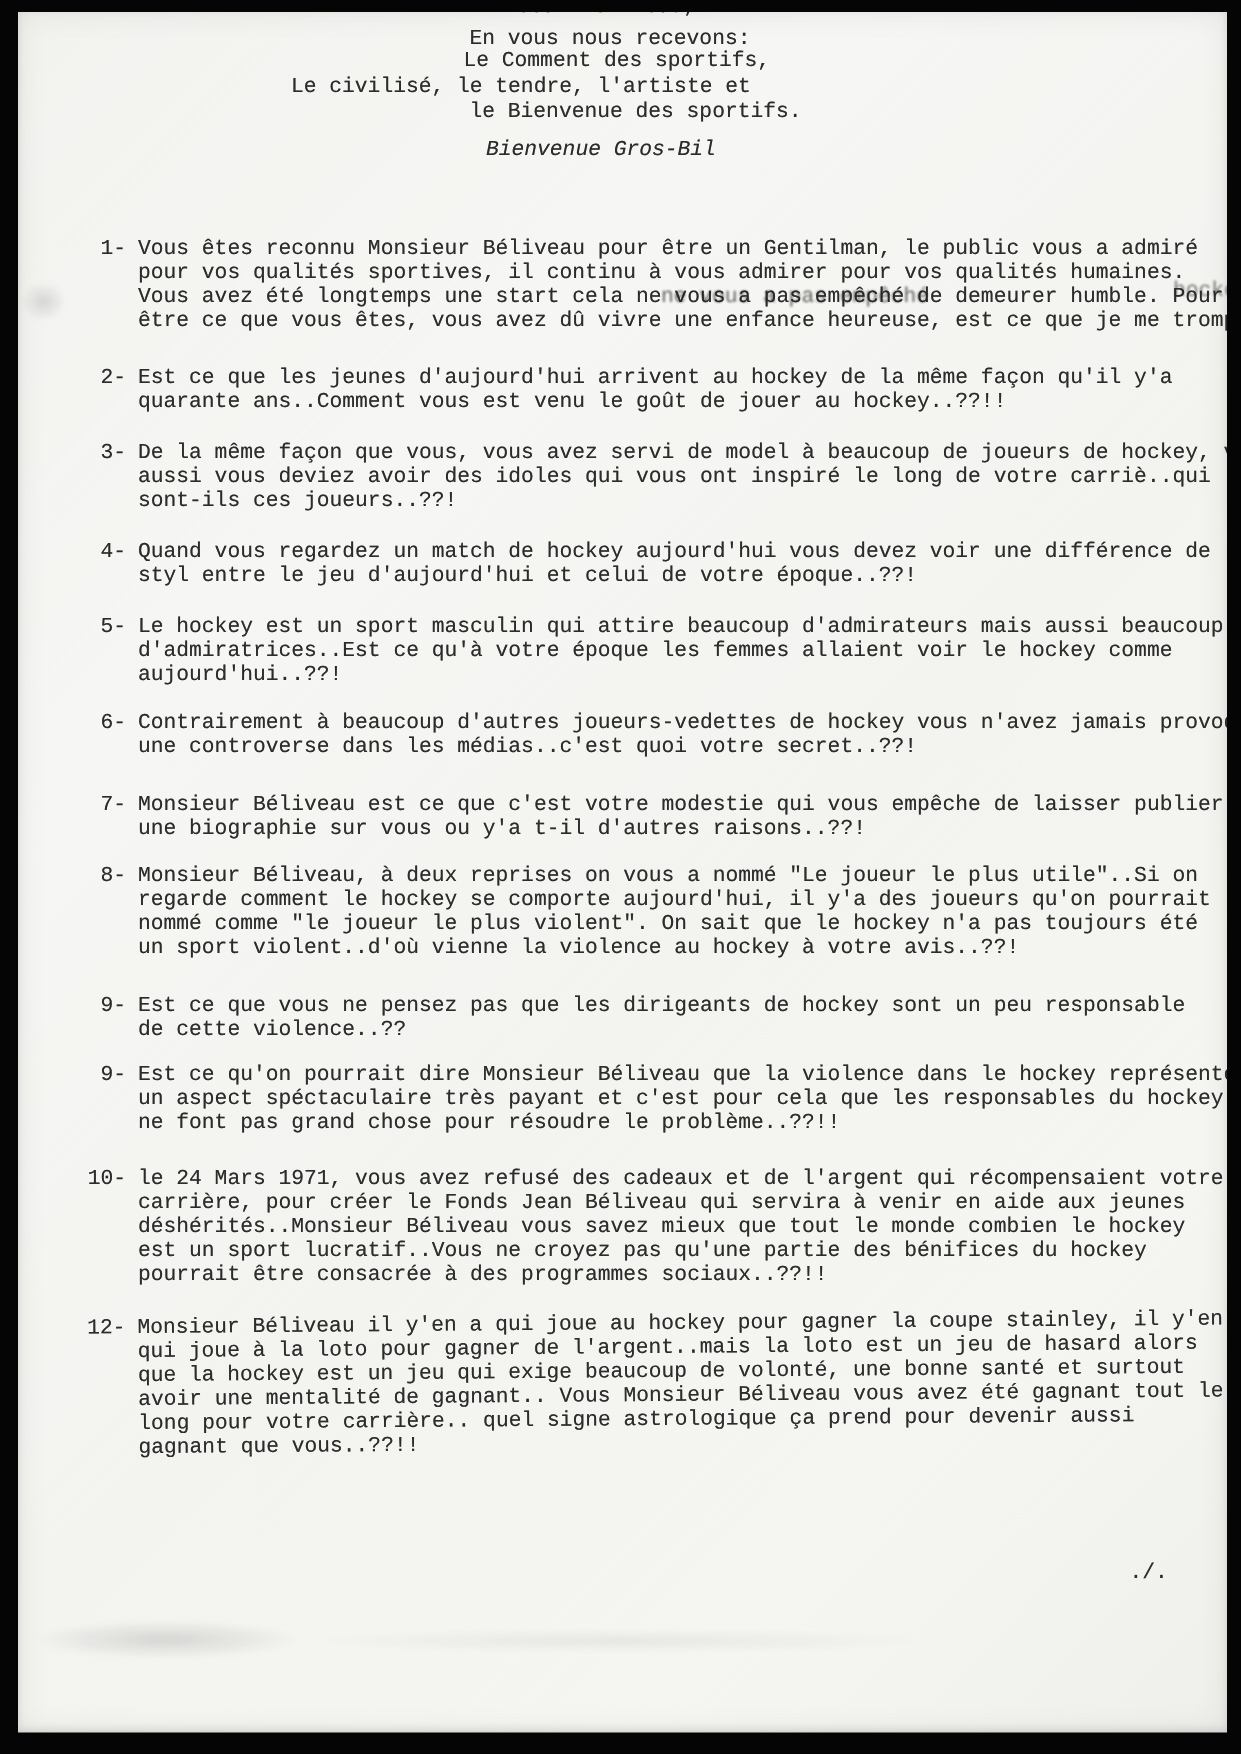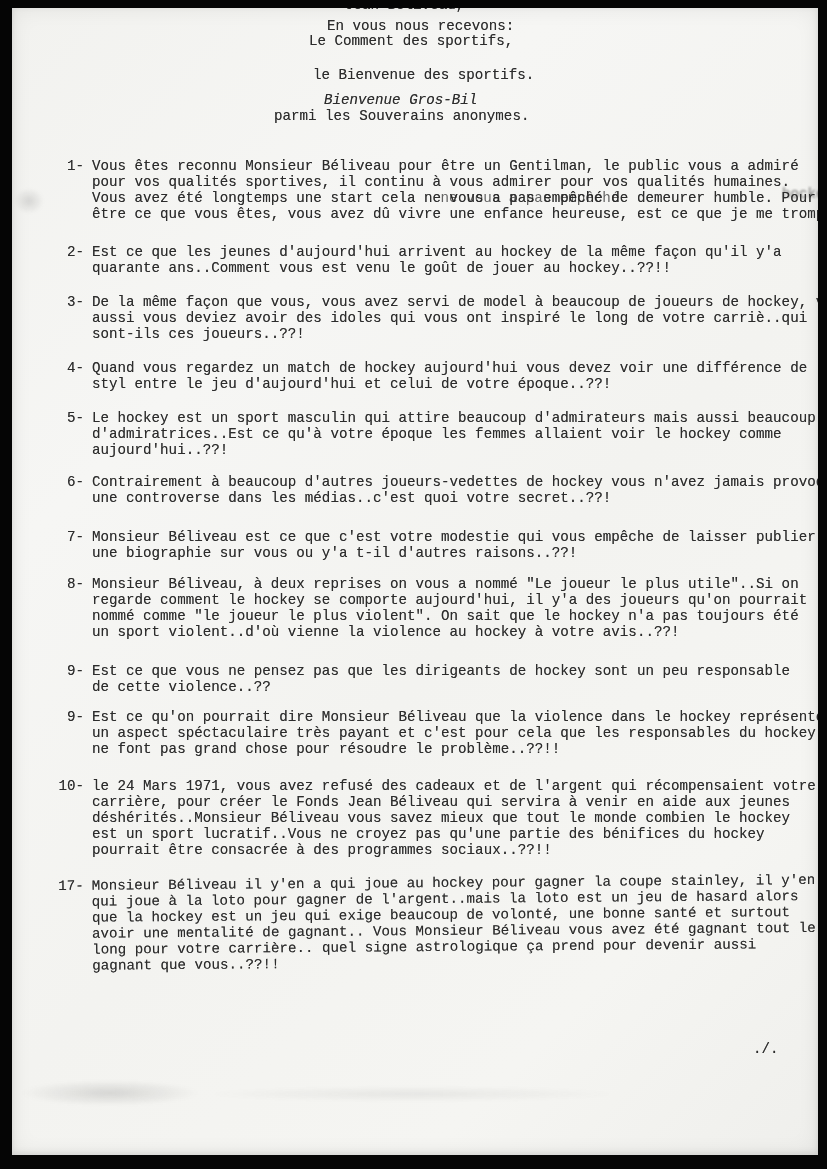--- a/index.html
+++ b/index.html
@@ -56,27 +56,27 @@
   .footer-mark{font-size:14.2px;}
 </style>
 </head>
 <body>
 
 <div class="scan-frame">
   <div class="page">
 
     <div class="tw" style="left:333px;top:-11px;">Jean Béliveau,</div>
 
-    <div class="tw" style="left:301px;top:10px;margin-left:14px;">En vous nous recevons:</div>
+    <div class="tw" style="left:301px;top:10px;">En vous nous recevons:</div>
     <div class="tw" style="left:297px;top:25px;">Le Comment des sportifs,</div>
+    <div class="tw" style="left:182px;top:42px;">Le civilisé, le tendre, l'artiste et</div>
     <div class="tw" style="left:301px;top:59px;">le Bienvenue des sportifs.</div>
 
     <div class="tw" style="left:312px;top:84px;"></div>
     <div class="tw" style="left:312px;top:84px;font-style:italic;">Bienvenue Gros-Bil</div>
-    <div class="tw" style="left:262px;top:100px;">parmi les Souverains anonymes.</div>
 
     <div class="question" style="top:150px;">
       <span class="q-num">1-</span>
       <div class="q-body">Vous êtes reconnu Monsieur Béliveau pour être un Gentilman, le public vous a admiré
 pour vos qualités sportives, il continu à vous admirer pour vos qualités humaines.
 Vous avez été longtemps une start cela ne vous a pas empêché de demeurer humble. Pour
 être ce que vous êtes, vous avez dû vivre une enfance heureuse, est ce que je me trompe</div>
     </div>
     <div class="question" style="top:236px;">
       <span class="q-num">2-</span>
@@ -130,21 +130,21 @@
     </div>
     <div class="question" style="top:770px;">
       <span class="q-num">10-</span>
       <div class="q-body">le 24 Mars 1971, vous avez refusé des cadeaux et de l'argent qui récompensaient votre
 carrière, pour créer le Fonds Jean Béliveau qui servira à venir en aide aux jeunes
 déshérités..Monsieur Béliveau vous savez mieux que tout le monde combien le hockey
 est un sport lucratif..Vous ne croyez pas qu'une partie des bénifices du hockey
 pourrait être consacrée à des programmes sociaux..??!!</div>
     </div>
     <div class="question skewed" style="top:870px;">
-      <span class="q-num">17-</span>
+      <span class="q-num">12-</span>
       <div class="q-body">Monsieur Béliveau il y'en a qui joue au hockey pour gagner la coupe stainley, il y'en a
 qui joue à la loto pour gagner de l'argent..mais la loto est un jeu de hasard alors
 que la hockey est un jeu qui exige beaucoup de volonté, une bonne santé et surtout
 avoir une mentalité de gagnant.. Vous Monsieur Béliveau vous avez été gagnant tout le
 long pour votre carrière.. quel signe astrologique ça prend pour devenir aussi
 gagnant que vous..??!!</div>
     </div>
 
     <div class="tw overstrike" style="left:412px;top:182px;padding-left:16px;">ne vous a pas empêché</div>
 

